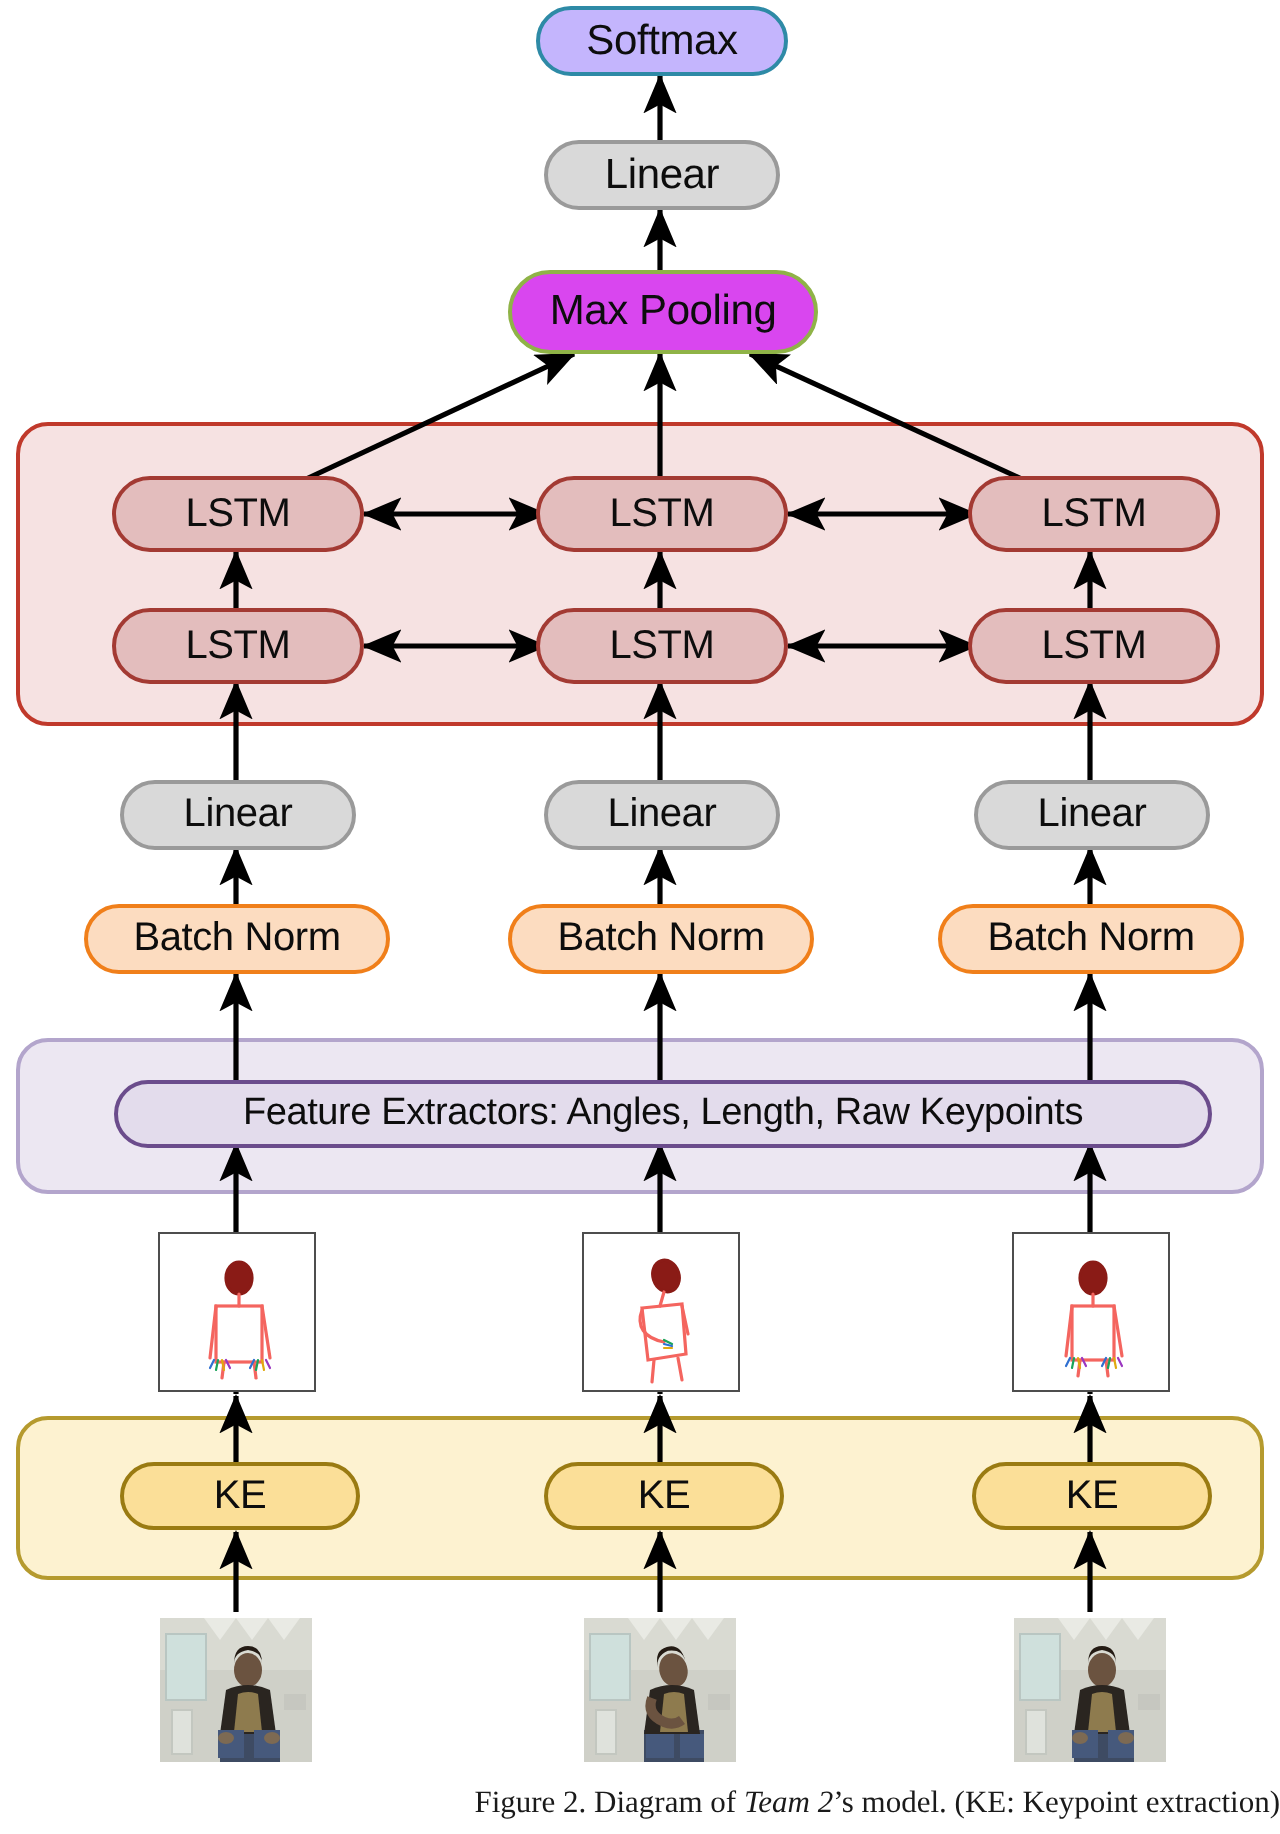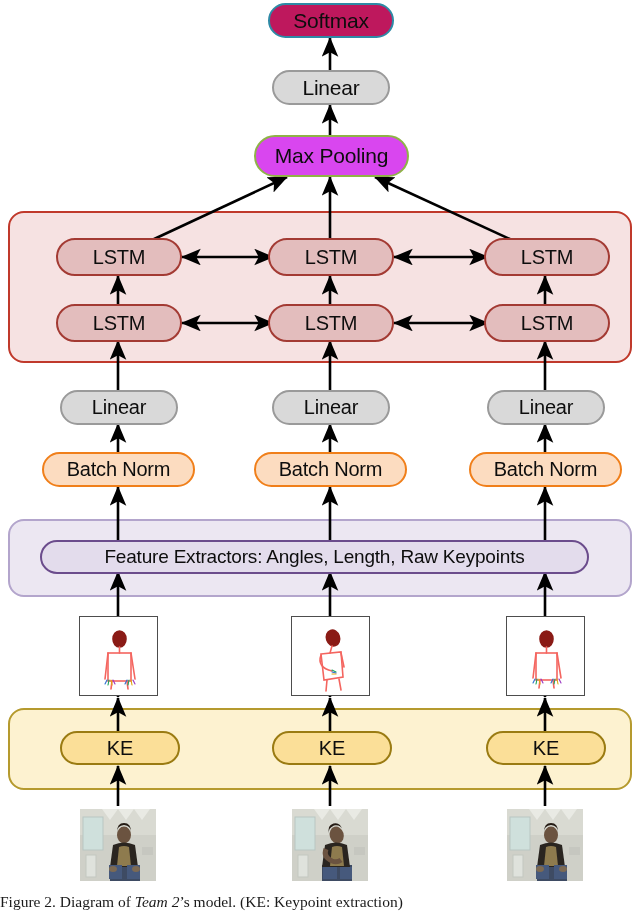--- a/index.html
+++ b/index.html
@@ -42,21 +42,21 @@
     position: absolute;
     box-sizing: border-box;
     border: 1px solid #4d4d4d;
     overflow: hidden;
     background: #ffffff;
   }
   .caption {
     position: absolute;
     left: 0;
     width: 640px;
-    text-align: left;
+    text-align: right;
     font-family: "Liberation Serif", serif;
     font-size: 15.5px;
     color: #1a1a1a;
   }
   .caption .it { font-style: italic; }
   svg.lines {
     position: absolute;
     left: 0; top: 0;
     width: 640px; height: 917px;
     pointer-events: none;
@@ -122,21 +122,21 @@
       <line x1="118" y1="733" x2="118" y2="698" marker-end="url(#ah)"></line>
       <line x1="330" y1="733" x2="330" y2="698" marker-end="url(#ah)"></line>
       <line x1="545" y1="733" x2="545" y2="698" marker-end="url(#ah)"></line>
 
       <line x1="118" y1="806" x2="118" y2="766" marker-end="url(#ah)"></line>
       <line x1="330" y1="806" x2="330" y2="766" marker-end="url(#ah)"></line>
       <line x1="545" y1="806" x2="545" y2="766" marker-end="url(#ah)"></line>
     </g>
   </svg>
 
-  <div class="node pill" id="n-softmax" style="left: 268px; top: 3px; width: 126px; height: 35px; border-width: 2.5px; font-size: 21px; background: #be185d; border-color: rgb(46, 138, 166);">Softmax</div>
+  <div class="node pill" id="n-softmax" style="left: 268px; top: 3px; width: 126px; height: 35px; border-width: 2.5px; font-size: 21px; background: #c4b5fd; border-color: rgb(46, 138, 166);">Softmax</div>
 
   <div class="node pill" id="n-linear-top" style="left: 272px; top: 70px; width: 118px; height: 35px; border-width: 2.5px; font-size: 21px; background: rgb(217, 217, 217); border-color: rgb(154, 154, 154);">Linear</div>
 
   <div class="node pill" id="n-maxpool" style="left: 254px; top: 135px; width: 155px; height: 42px; border-width: 2.5px; font-size: 21px; background: #d946ef; border-color: rgb(143, 179, 71);">Max Pooling</div>
 
   <div class="node pill lstm-node" style="left: 56px; top: 238px; width: 126px; height: 38px; border-width: 2.5px; font-size: 20px; background: rgb(227, 189, 189); border-color: rgb(163, 58, 51);">LSTM</div>
   <div class="node pill lstm-node" style="left: 268px; top: 238px; width: 126px; height: 38px; border-width: 2.5px; font-size: 20px; background: rgb(227, 189, 189); border-color: rgb(163, 58, 51);">LSTM</div>
   <div class="node pill lstm-node" style="left: 484px; top: 238px; width: 126px; height: 38px; border-width: 2.5px; font-size: 20px; background: rgb(227, 189, 189); border-color: rgb(163, 58, 51);">LSTM</div>
 
   <div class="node pill lstm-node" style="left: 56px; top: 304px; width: 126px; height: 38px; border-width: 2.5px; font-size: 20px; background: rgb(227, 189, 189); border-color: rgb(163, 58, 51);">LSTM</div>
@@ -144,21 +144,21 @@
   <div class="node pill lstm-node" style="left: 484px; top: 304px; width: 126px; height: 38px; border-width: 2.5px; font-size: 20px; background: rgb(227, 189, 189); border-color: rgb(163, 58, 51);">LSTM</div>
 
   <div class="node pill linear-node" style="left: 60px; top: 390px; width: 118px; height: 35px; border-width: 2.5px; font-size: 20px; background: rgb(217, 217, 217); border-color: rgb(154, 154, 154);">Linear</div>
   <div class="node pill linear-node" style="left: 272px; top: 390px; width: 118px; height: 35px; border-width: 2.5px; font-size: 20px; background: rgb(217, 217, 217); border-color: rgb(154, 154, 154);">Linear</div>
   <div class="node pill linear-node" style="left: 487px; top: 390px; width: 118px; height: 35px; border-width: 2.5px; font-size: 20px; background: rgb(217, 217, 217); border-color: rgb(154, 154, 154);">Linear</div>
 
   <div class="node pill bn-node" style="left: 42px; top: 452px; width: 153px; height: 35px; border-width: 2.5px; font-size: 20px; background: rgb(252, 220, 192); border-color: rgb(240, 127, 26);">Batch Norm</div>
   <div class="node pill bn-node" style="left: 254px; top: 452px; width: 153px; height: 35px; border-width: 2.5px; font-size: 20px; background: rgb(252, 220, 192); border-color: rgb(240, 127, 26);">Batch Norm</div>
   <div class="node pill bn-node" style="left: 469px; top: 452px; width: 153px; height: 35px; border-width: 2.5px; font-size: 20px; background: rgb(252, 220, 192); border-color: rgb(240, 127, 26);">Batch Norm</div>
 
-  <div class="node pill" id="n-feature" style="left: 40px; top: 540px; width: 549px; height: 34px; border-width: 2.5px; font-size: 19px; background: rgb(227, 220, 236); border-color: rgb(107, 76, 140); text-align: center;">Feature Extractors: Angles, Length, Raw Keypoints</div>
+  <div class="node pill" id="n-feature" style="left: 57px; top: 540px; width: 549px; height: 34px; border-width: 2.5px; font-size: 19px; background: rgb(227, 220, 236); border-color: rgb(107, 76, 140); text-align: center;">Feature Extractors: Angles, Length, Raw Keypoints</div>
 
   <div class="node pill ke-node" style="left: 60px; top: 731px; width: 120px; height: 34px; border-width: 2.5px; font-size: 20px; background: rgb(251, 223, 152); border-color: rgb(154, 123, 18);">KE</div>
   <div class="node pill ke-node" style="left: 272px; top: 731px; width: 120px; height: 34px; border-width: 2.5px; font-size: 20px; background: rgb(251, 223, 152); border-color: rgb(154, 123, 18);">KE</div>
   <div class="node pill ke-node" style="left: 486px; top: 731px; width: 120px; height: 34px; border-width: 2.5px; font-size: 20px; background: rgb(251, 223, 152); border-color: rgb(154, 123, 18);">KE</div>
 
   <div class="skel" style="left:79px; top:616px; width:79px; height:80px;">
     <svg viewBox="0 0 79 80" width="79" height="80">
       <g stroke="#f4655f" stroke-width="1.6" fill="none" stroke-linecap="round">
         <ellipse cx="39.5" cy="22" rx="6.5" ry="8" fill="#8a1b16" stroke="#8a1b16"></ellipse>
         <line x1="39.5" y1="30" x2="39.5" y2="36"></line>

